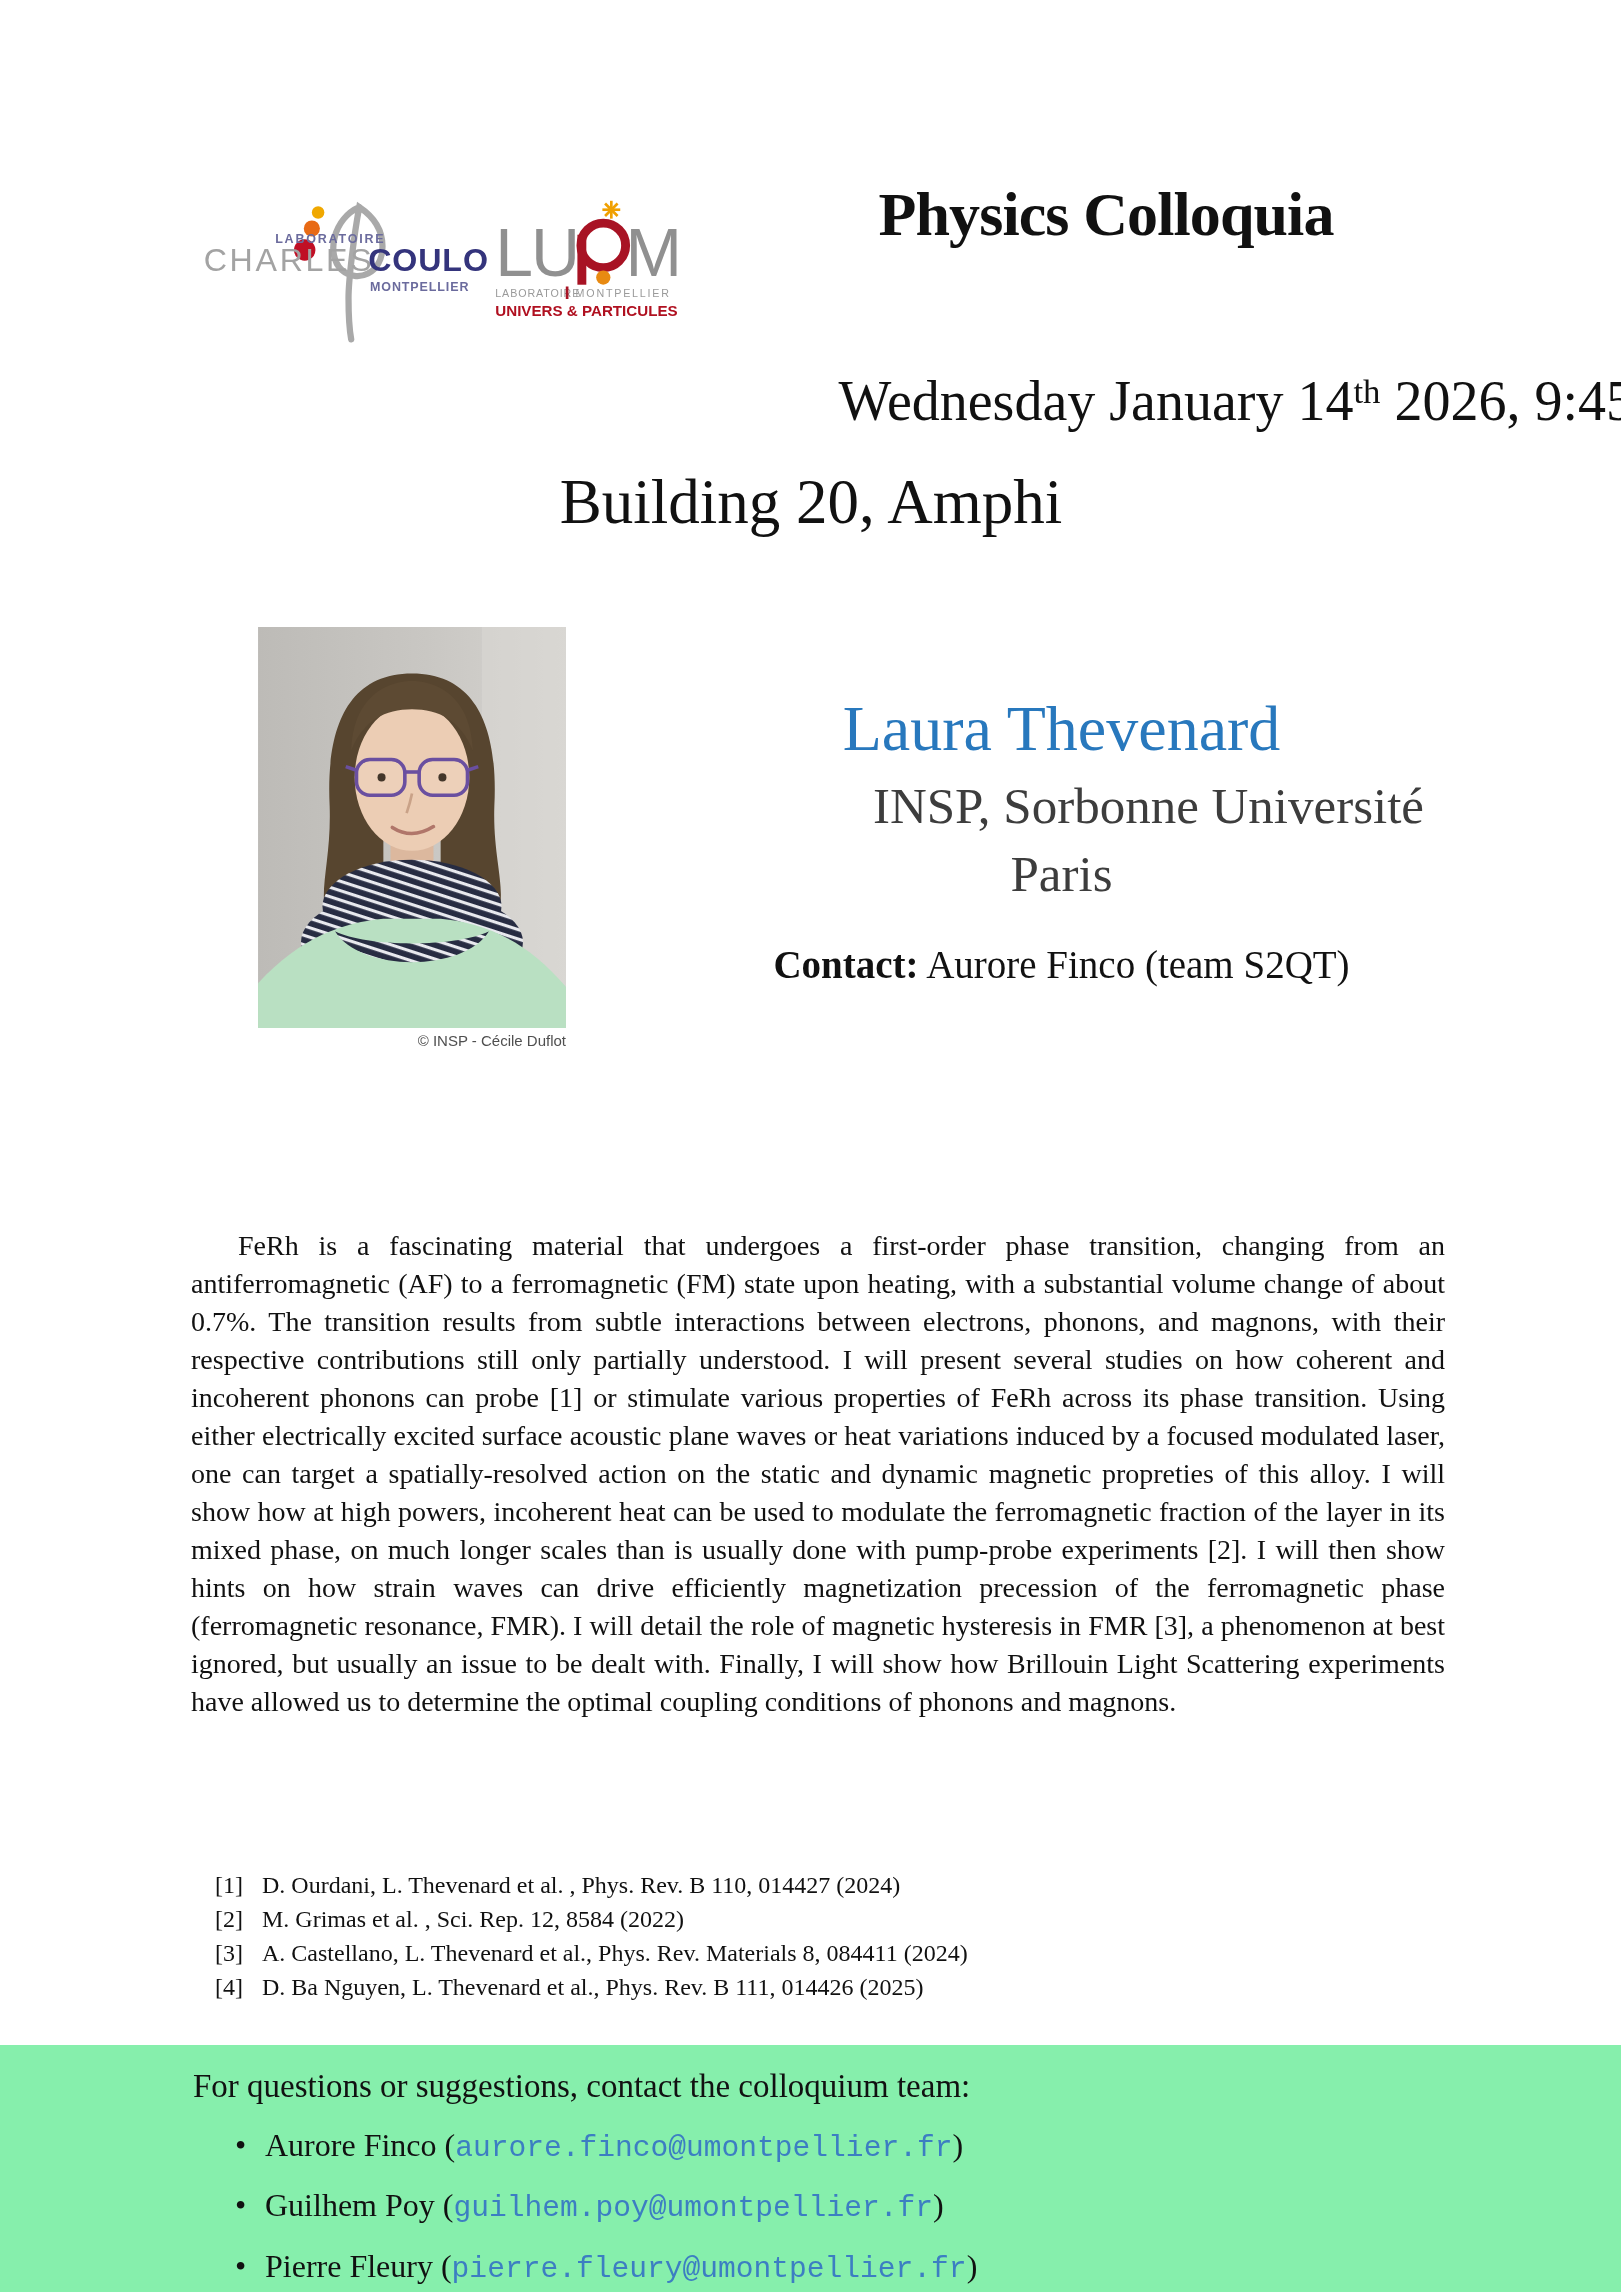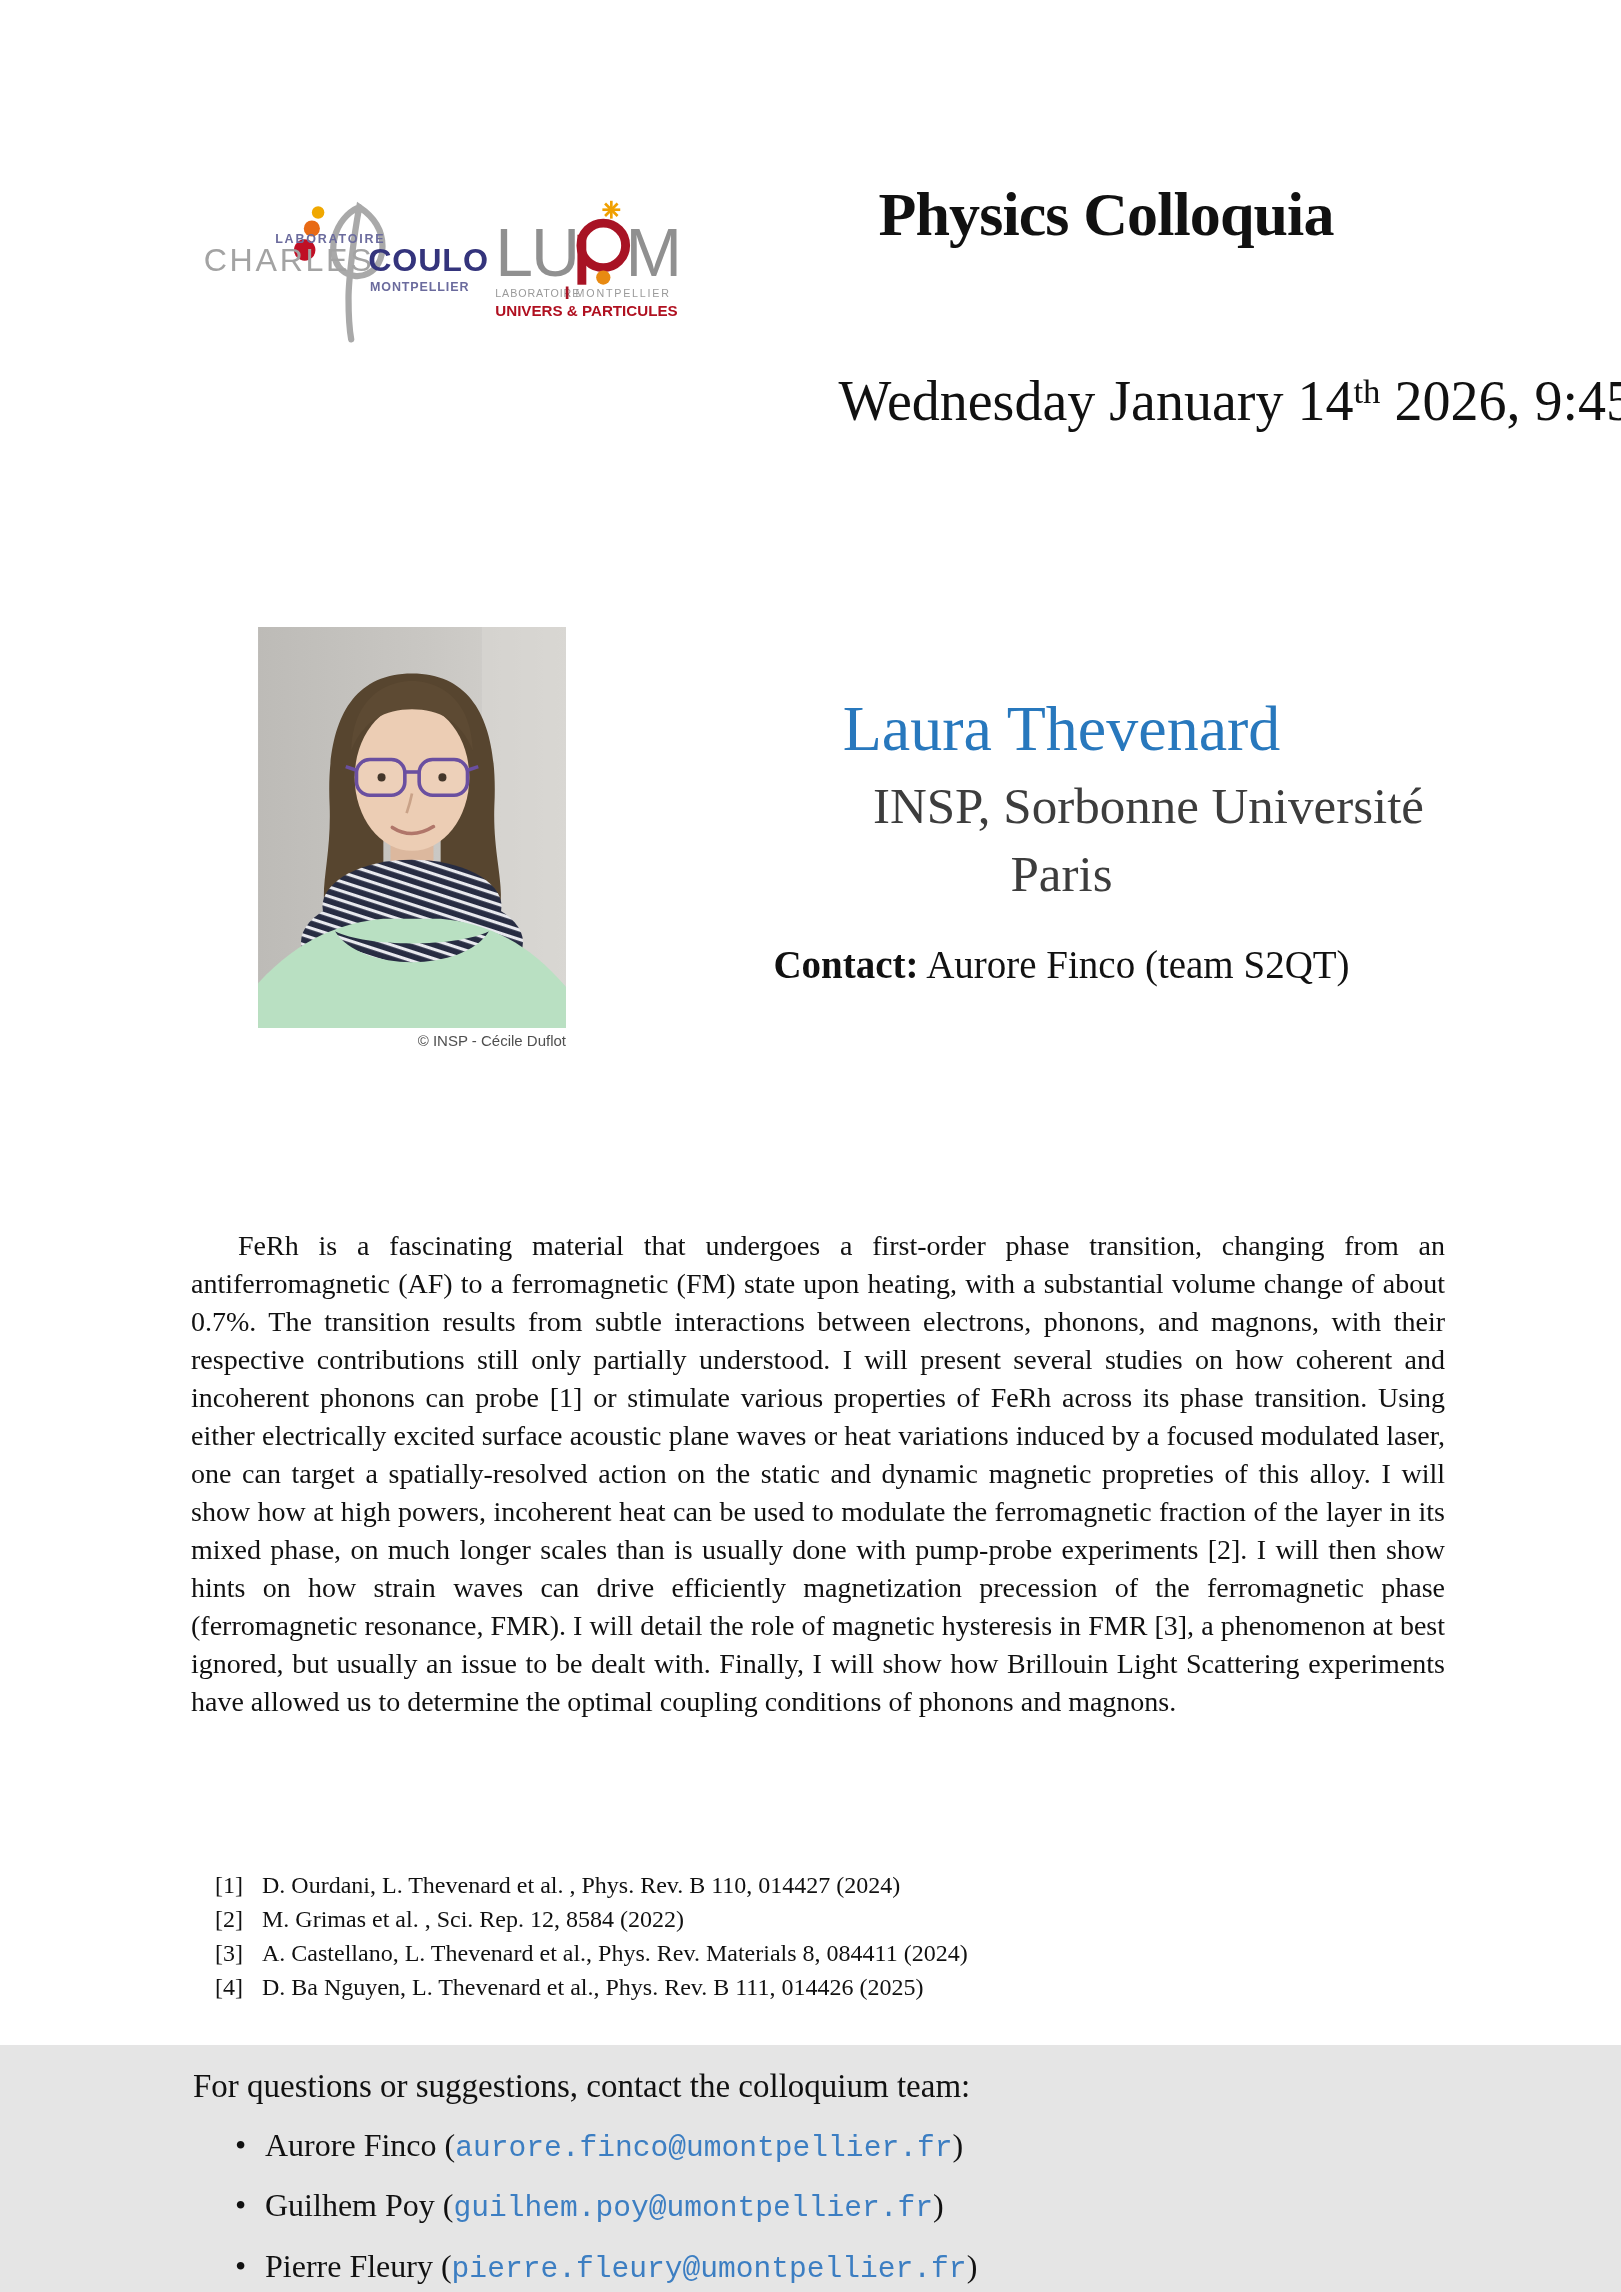--- a/index.html
+++ b/index.html
@@ -62,21 +62,21 @@
   .abstract {
     position: absolute; left: 191px; top: 1227px; width: 1254px;
     font-size: 28px; line-height: 38px; text-align: justify; text-indent: 47px;
   }
   .references { position: absolute; left: 215px; top: 1868px; font-size: 24px; line-height: 34px; }
   .ref-row { display: flex; }
   .ref-label { width: 47px; flex: 0 0 47px; }
   
   .footer {
     position: absolute; left: 0; top: 2045px; width: 100%; height: 248px;
-    background: #e5e5e5;
+    background: #86efac;
   }
   .footer-heading { position: absolute; left: 193px; top: 23px; font-size: 33px; }
   .footer-list { position: absolute; left: 235px; top: 82px; margin: 0; padding: 0; list-style: none; }
   .footer-item { font-size: 32px; margin-bottom: 22.4px; white-space: nowrap; }
   .footer-item .bullet { display: inline-block; width: 30px; }
   .footer-item .email {
     font-family: "Liberation Mono", monospace;
     font-size: 29.6px; color: #3c7ec2; text-decoration: none;
   }
   svg text { font-family: "Liberation Sans", sans-serif; }
@@ -115,20 +115,21 @@
     <circle cx="121" cy="88" r="8" fill="#e88a12"></circle>
     <text x="0" y="110" font-size="12" letter-spacing="1" fill="#9a9a9a">LABORATOIRE</text>
     <rect x="79" y="98" width="3" height="14" fill="#a81324"></rect>
     <text x="90" y="110" font-size="12" letter-spacing="2" fill="#9a9a9a">MONTPELLIER</text>
     <text x="0" y="131" font-size="17" font-weight="bold" fill="#b01020">UNIVERS &amp; PARTICULES</text>
   </svg>
 
   <div class="main-title">Physics Colloquia</div>
 
   <div class="date-line"><span>Wednesday January 14</span><sup class="sup">th</sup><span> 2026, 9:45</span></div>
+  <div class="location-line">Building 20, Amphi</div>
 
   <svg class="photo-frame" width="308" height="401" viewBox="0 0 344 448">
     <defs>
       <linearGradient id="bgGrad" x1="0" y1="0" x2="1" y2="0">
         <stop offset="0" stop-color="#bdbbb7"></stop>
         <stop offset="0.55" stop-color="#c9c7c3"></stop>
         <stop offset="1" stop-color="#d6d4d0"></stop>
       </linearGradient>
       <pattern id="scarfStripes" width="14" height="10" patternUnits="userSpaceOnUse" patternTransform="rotate(18)">
         <rect width="14" height="10" fill="#272c42"></rect>

